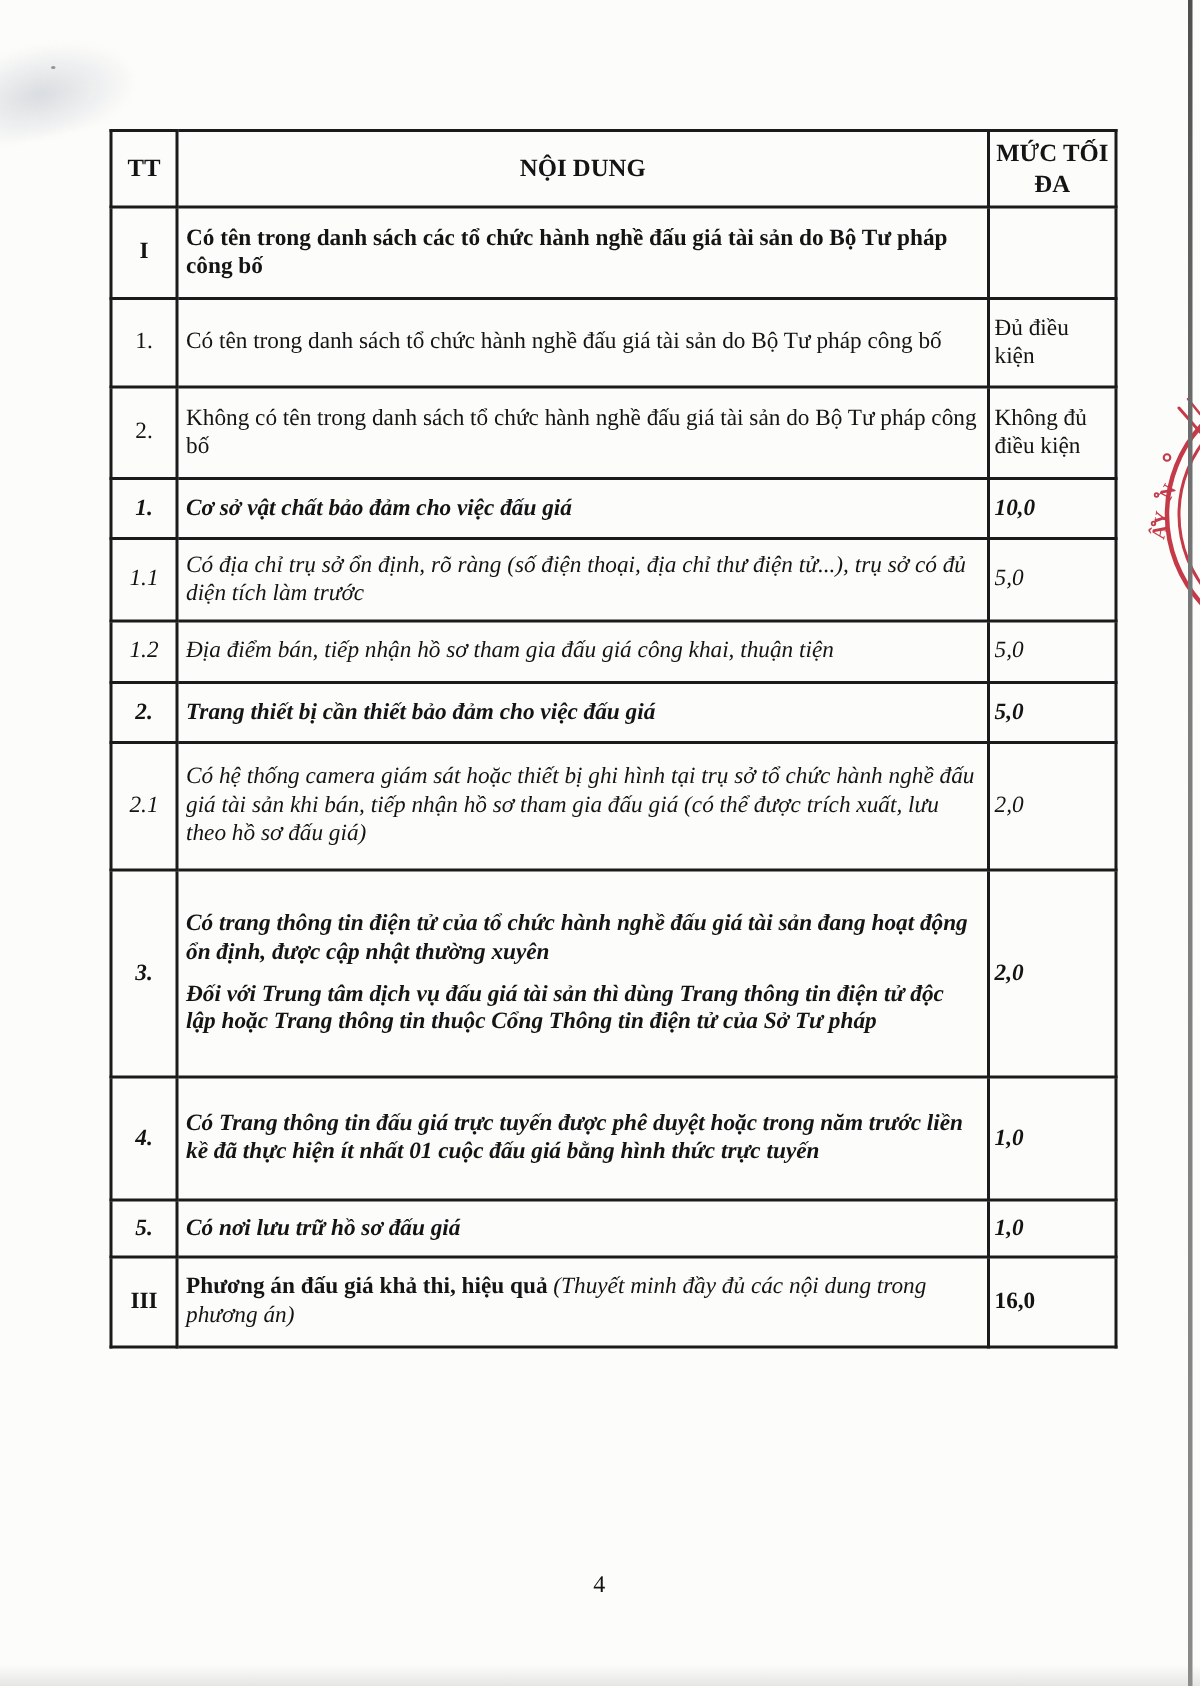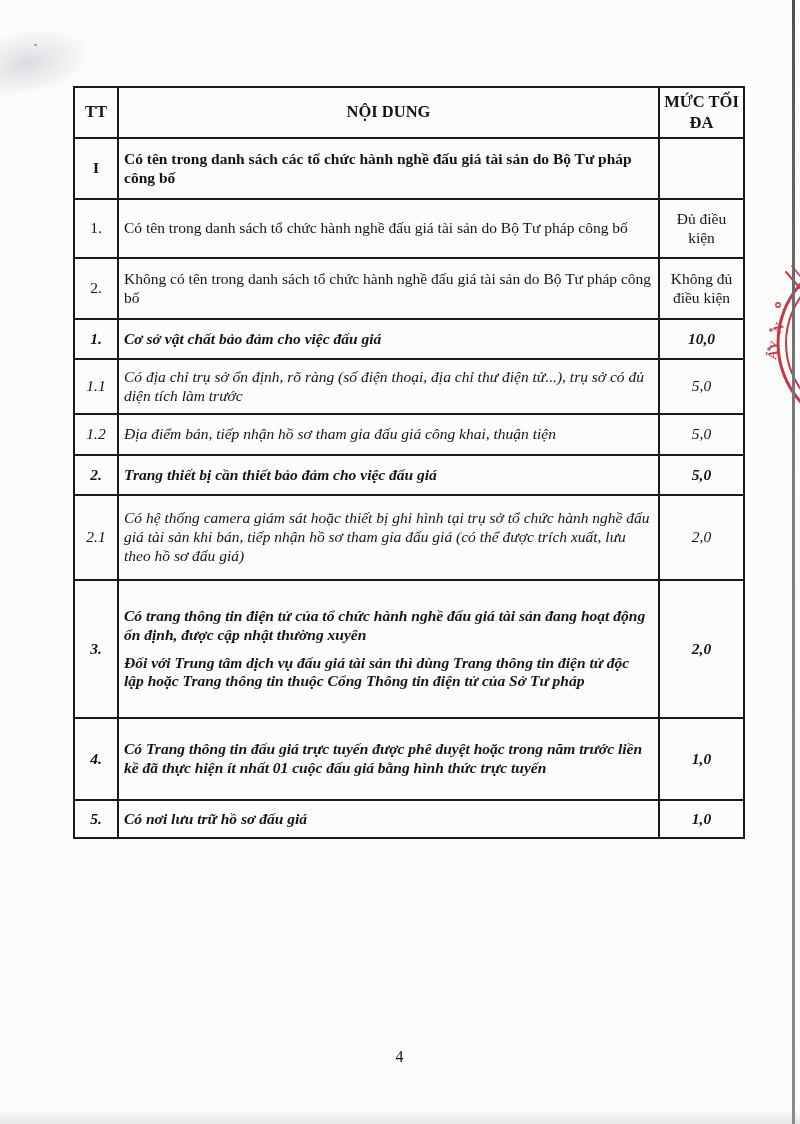--- a/index.html
+++ b/index.html
@@ -31,21 +31,21 @@
   table.score col.c-tt{width:44px;}
   table.score col.c-content{width:541px;}
   table.score col.c-max{width:85px;}
   table.score th, table.score td{
     border:2px solid #1b1b1b;vertical-align:middle;
     font-size:15.5px;line-height:1.22;
   }
   table.score th{font-weight:bold;font-size:16.5px;text-align:center;padding:2px;}
   td.tt{text-align:center;padding:2px 1px;}
   td.content{padding:3px 6px 3px 5px;border-radius:30px;}
-  td.max{text-align:center;padding:2px 3px;}
+  td.max{padding:2px 3px;}
   td.content p{margin:0;}
   td.content p + p{margin-top:9px;}
   .s-bold{font-weight:bold;font-style:normal;}
   .s-normal{font-weight:normal;font-style:normal;}
   .s-italic{font-weight:normal;font-style:italic;}
   .s-bolditalic{font-weight:bold;font-style:italic;}
   .note{font-weight:normal;font-style:italic;}
   .page-number{
     position:absolute;left:0;top:1048px;width:800px;text-align:center;
     font-size:16px;letter-spacing:1px;
@@ -145,20 +145,27 @@
           </td>
           <td class="max s-bolditalic">1,0</td>
         </tr>
         <tr style="height: 38px;">
           <td class="tt s-bolditalic">5.</td>
           <td class="content s-bolditalic">
             <p><span>Có nơi lưu trữ hồ sơ đấu giá</span></p>
           </td>
           <td class="max s-bolditalic">1,0</td>
         </tr>
+        <tr style="height: 60px;">
+          <td class="tt s-bold">III</td>
+          <td class="content s-bold">
+            <p><span>Phương án đấu giá khả thi, hiệu quả</span> <span class="note">(Thuyết minh đầy đủ các nội dung trong phương án)</span></p>
+          </td>
+          <td class="max s-bold">16,0</td>
+        </tr>
       </tbody>
   </table>
 
   <svg class="stamp" viewBox="738 253 62 175" xmlns="http://www.w3.org/2000/svg">
     <g id="stamp-group" fill="none" stroke-linecap="round" stroke="#c43a48">
       <circle cx="866" cy="343" r="88" stroke-width="3"></circle>
       <circle cx="866" cy="343" r="80" stroke-width="2"></circle>
       <path d="M 786 272 L 800 288" stroke-width="2"></path>
       <path d="M 792 266 L 800 276" stroke-width="1.6"></path>
       <text id="stamp-letter-0" x="780" y="334" font-size="13" font-weight="bold" font-family="Liberation Serif, serif" transform="rotate(-62 780 334)" fill="#c43a48" stroke="none">N</text>

